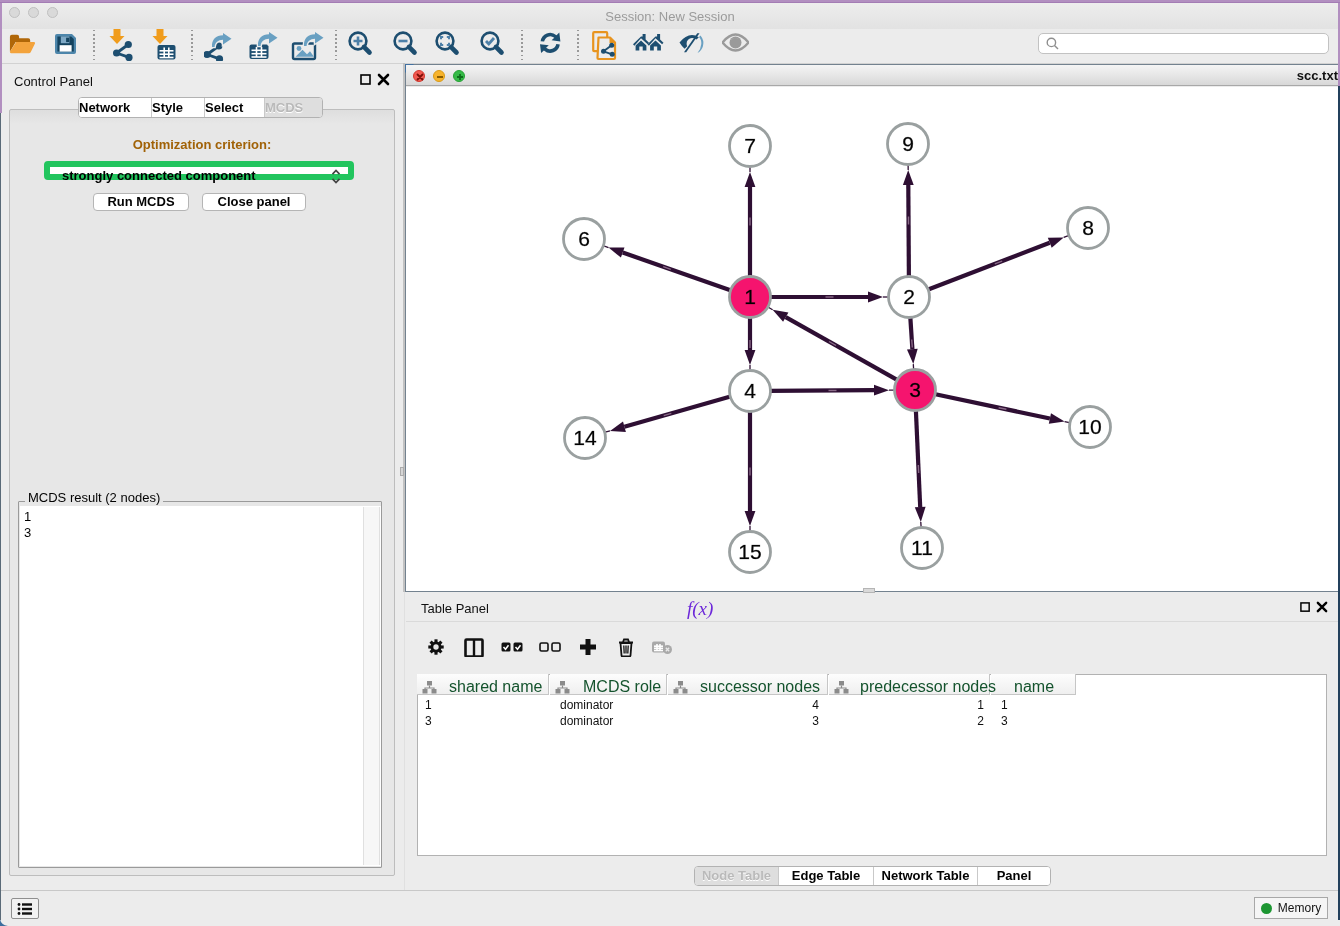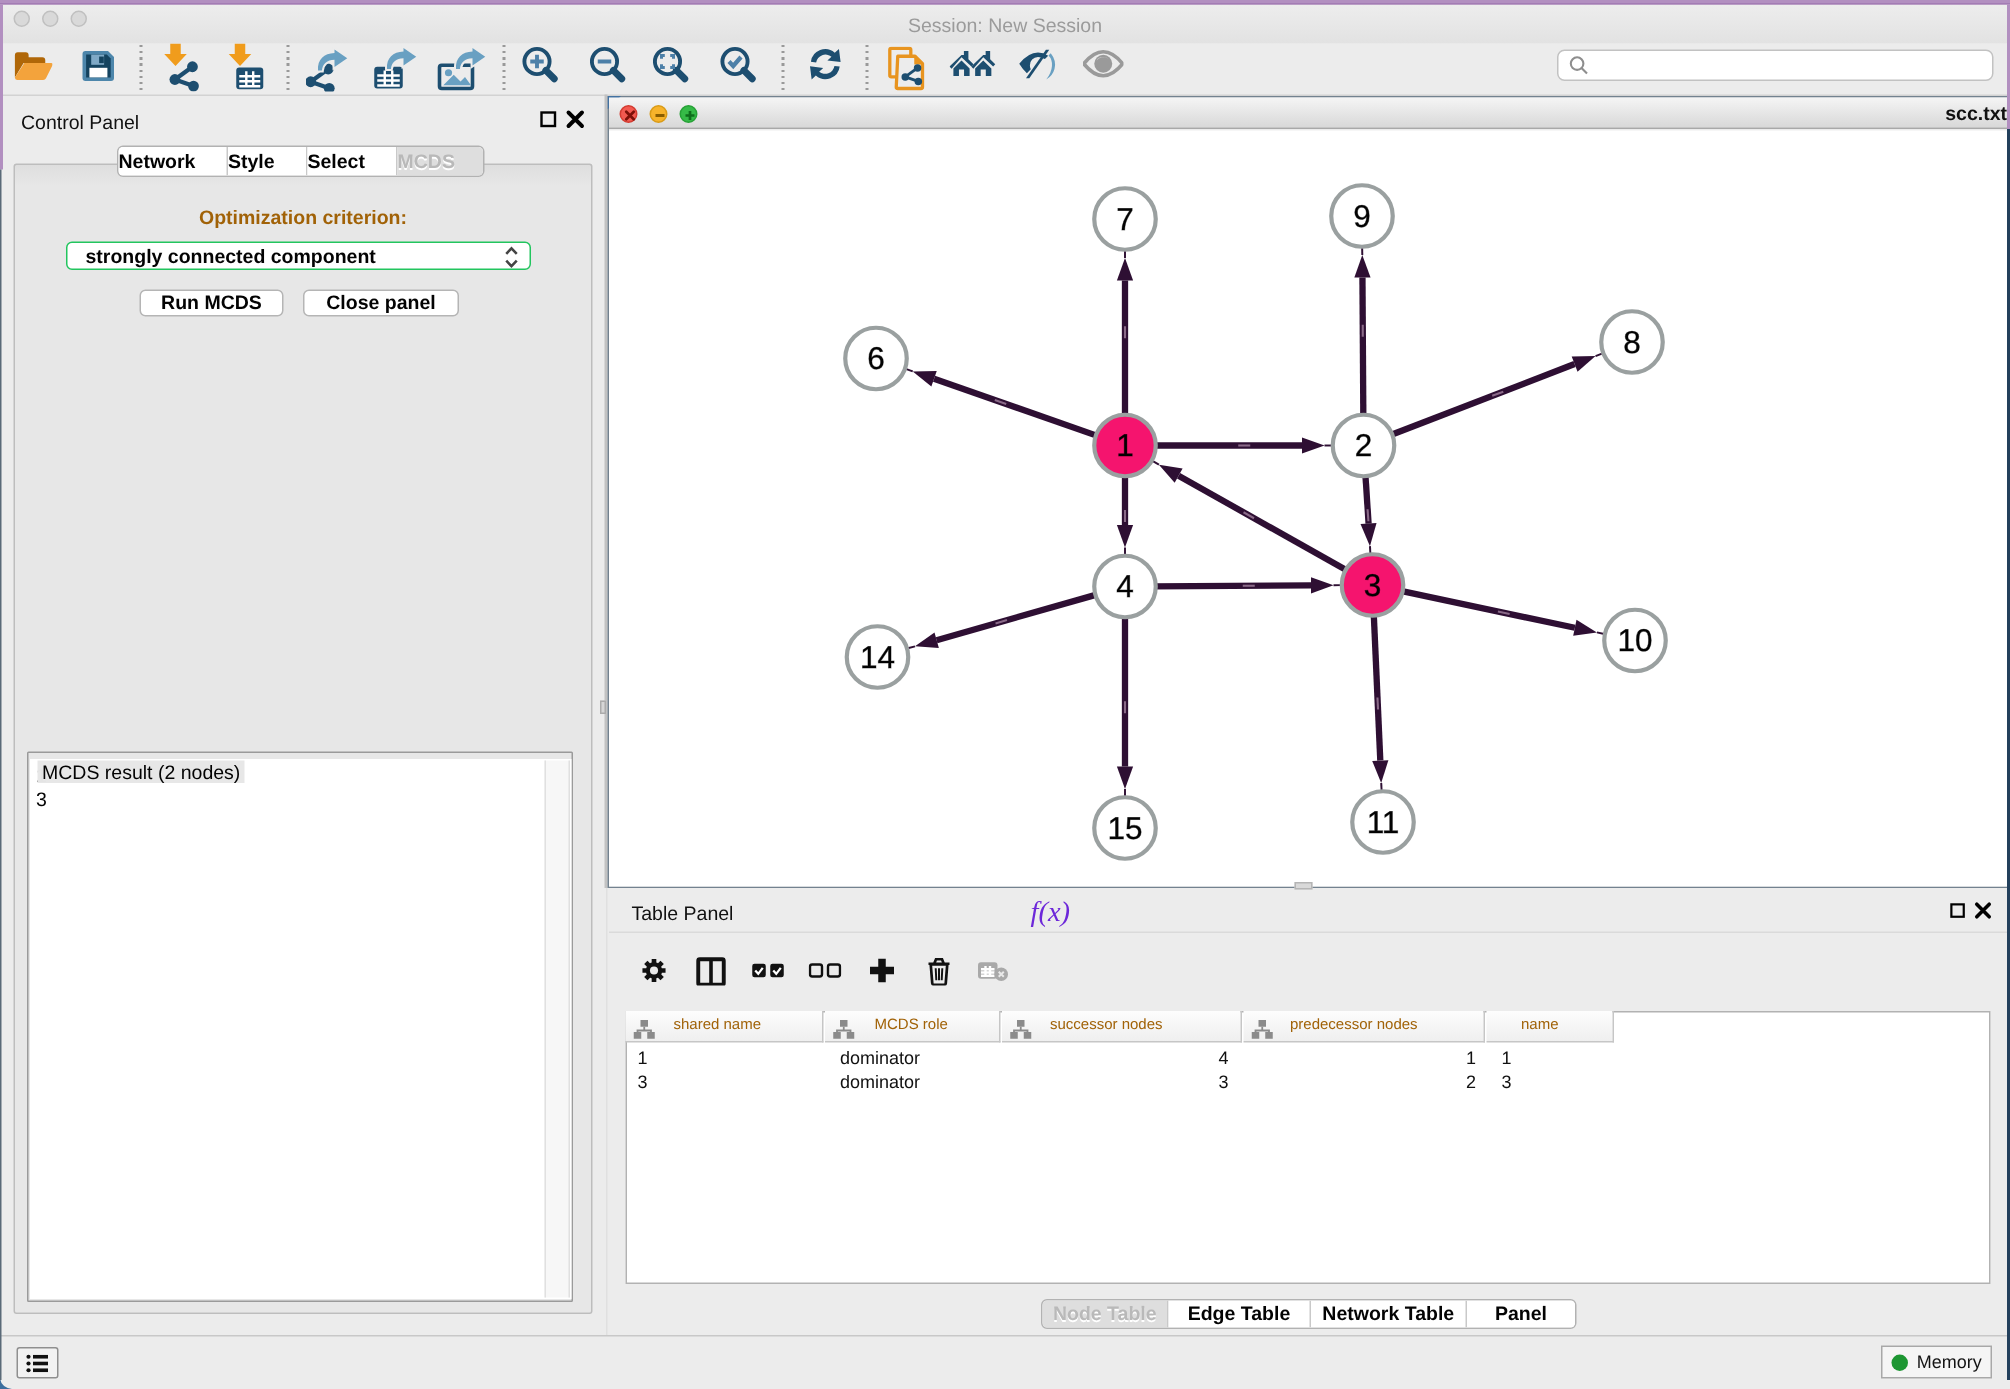--- a/index.html
+++ b/index.html
@@ -14,34 +14,34 @@
 #toolbar{position:absolute;left:0;top:29px;width:1340px;height:35px;background:#ececec;border-bottom:1px solid #d2d2d2}
 .vsep{position:absolute;top:30px;height:31px;width:1.6px;background:repeating-linear-gradient(#999 0 1.5px,transparent 1.5px 4.1px)}
 #searchbox{position:absolute;left:1038px;top:33px;width:291px;height:21px;background:#fff;border:1px solid #c2c2c2;border-radius:5px;display:flex;align-items:center}
 .phead{position:absolute;font-size:13px;color:#111}
 #cpbox{position:absolute;left:9px;top:109px;width:386px;height:767px;background:linear-gradient(#dedede,#e7e7e7 14px);border:1px solid #bdbdbd;border-radius:2px}
 #tabstrip{position:absolute;left:78px;top:97px;height:21px;display:flex;border:1px solid #b2b2b2;border-radius:4px;overflow:hidden;background:#fff}
 .tab{font-size:13px;font-weight:bold;line-height:19px;border-right:1px solid #c9c9c9;background:rgba(255,255,255,0.99);color:rgba(0,0,0,0.99)}
 .tab:last-child{border-right:none}
 .tabsel{background:rgba(222,222,222,0.99);color:rgba(184,184,184,0.99);text-shadow:0 1px 0 rgba(255,255,255,0.99)}
 .cptext{position:absolute;font-size:13px;font-weight:bold;color:#a16207}
-#cpselect{position:absolute;left:44px;top:161px;width:310px;height:19px;background:rgba(255,255,255,0.99);border:1px solid #22c55e;border-radius:4px;font-size:13px;font-weight:bold;line-height:17px;padding-left:12px;color:rgba(0,0,0,0.99)}
+#cpselect{position:absolute;left:44px;top:161px;width:310px;height:19px;background:rgba(255,255,255,0.99);border:6px solid #22c55e;border-radius:4px;font-size:13px;font-weight:bold;line-height:17px;padding-left:12px;color:rgba(0,0,0,0.99)}
 .cpbtn{position:absolute;height:18px;background:rgba(255,255,255,0.99);border:1px solid #b5b5b5;border-radius:4px;font-size:13px;font-weight:bold;text-align:center;line-height:16px;color:rgba(0,0,0,0.99)}
 #mcdsbox{position:absolute;left:18px;top:501px;width:364px;height:367px;border:1px solid #9a9a9a;border-radius:1px}
-#mcdslegend{position:absolute;left:25px;top:507px;background:rgba(231,231,231,0.99);padding:0 3px;font-size:13px;color:rgba(0,0,0,0.99)}
+#mcdslegend{position:absolute;left:25px;top:490px;background:rgba(231,231,231,0.99);padding:0 3px;font-size:13px;color:rgba(0,0,0,0.99)}
 #mcdswhite{position:absolute;left:20px;top:506px;width:361px;height:360px;background:rgba(255,255,255,0.99);font-size:13px;line-height:16px;padding:3px 0 0 4px;color:rgba(0,0,0,0.99)}
 #mcdsscroll{position:absolute;left:363px;top:507px;width:17px;height:358px;background:#f7f7f7;border-left:1px solid #e0e0e0;border-right:1px solid #e0e0e0}
 #netwin{position:absolute;left:405px;top:64px;width:934px;height:528px;border:1px solid #73828f}
 #nettitle{position:absolute;left:406px;top:65px;width:932px;height:21px;background:linear-gradient(#f5f5f5,#d8d8d8);border-bottom:1px solid #a8a8a8}
 #nettitle span{position:absolute;width:100%;text-align:right;top:3px;font-size:13px;font-weight:bold;color:#111}
 .tl{position:absolute;width:12px;height:12px;border-radius:50%;border:1px solid}
 #netcanvas{position:absolute;left:406px;top:87px;width:932px;height:504px;background:#fff}
 #tablebox{position:absolute;left:417px;top:674px;width:910px;height:182px;background:#fff;border:1px solid #b2b2b2}
 .hcell{position:absolute;top:674px;height:21px;background:linear-gradient(#fdfdfd,#efefef);border-right:1px solid #c6c6c6;border-bottom:1px solid #c6c6c6}
-.htext{position:absolute;font-size:10px;color:#a16207}
+.htext{position:absolute;font-size:16px;color:#14532d}
 .cell{position:absolute;font-size:12px;color:#111}
 #btabs{position:absolute;left:694px;top:866px;height:20px;display:flex;border:1px solid #b2b2b2;border-radius:4px;overflow:hidden;background:#fff}
 .btab{font-size:13px;font-weight:bold;text-align:center;line-height:18px;border-right:1px solid #c9c9c9;background:rgba(255,255,255,0.99);color:rgba(0,0,0,0.99)}
 .btab:last-child{border-right:none}
 .bsel{background:rgba(222,222,222,0.99);color:rgba(184,184,184,0.99);text-shadow:0 1px 0 rgba(255,255,255,0.99)}
 #status{position:absolute;left:0;top:890px;width:1340px;height:36px;border-top:1px solid #c8c8c8;background:#ececec}
 #listbtn{position:absolute;left:11px;top:898px;width:28px;height:21px;background:#f2f2f2;border:1px solid #8f8f8f;border-radius:2px;display:flex;align-items:center;justify-content:center}
 #membtn{position:absolute;left:1254px;top:897px;width:74px;height:22px;background:rgba(245,245,245,0.99);border:1px solid #a8a8a8;font-size:12px;text-align:center;line-height:20px;color:rgba(17,17,17,0.99)}
 #greendot{display:inline-block;width:11px;height:11px;border-radius:50%;background:#1d9632;margin-right:6px;vertical-align:-2px}
 </style></head>

